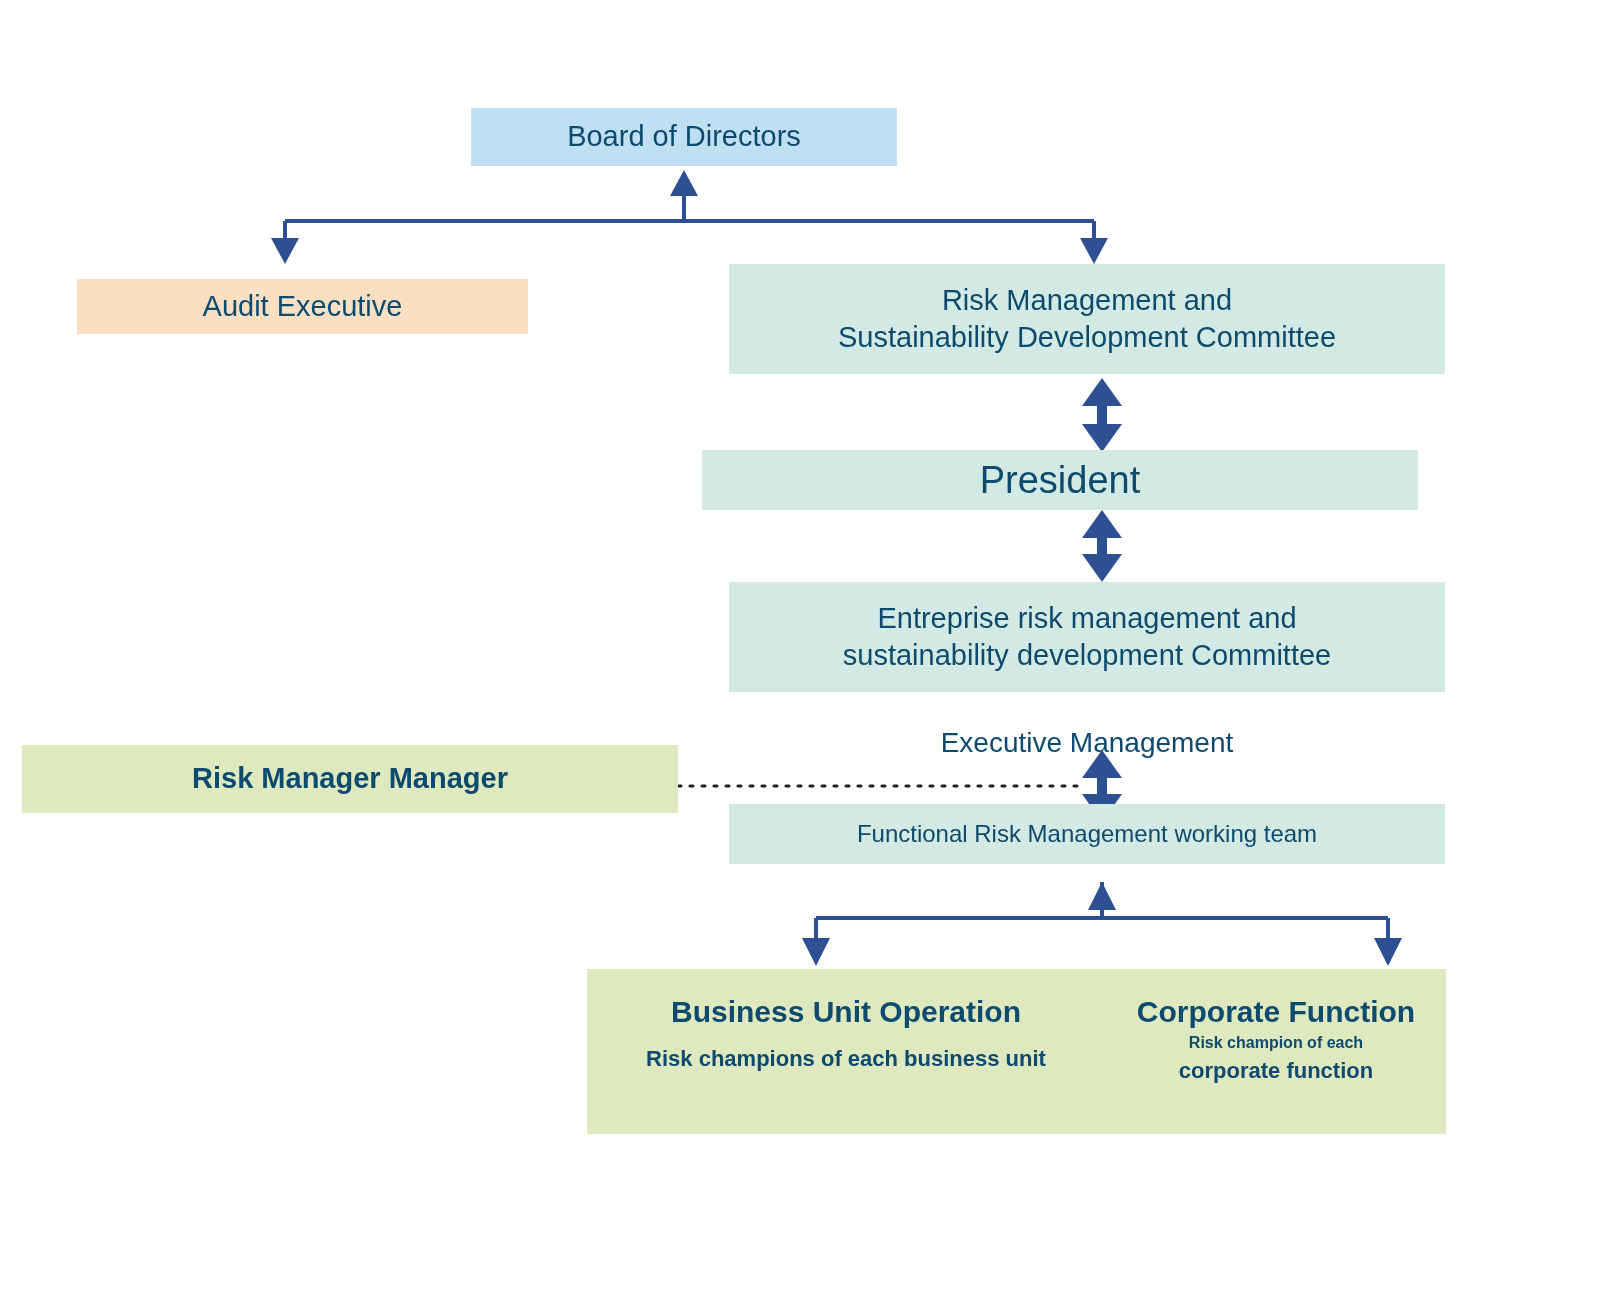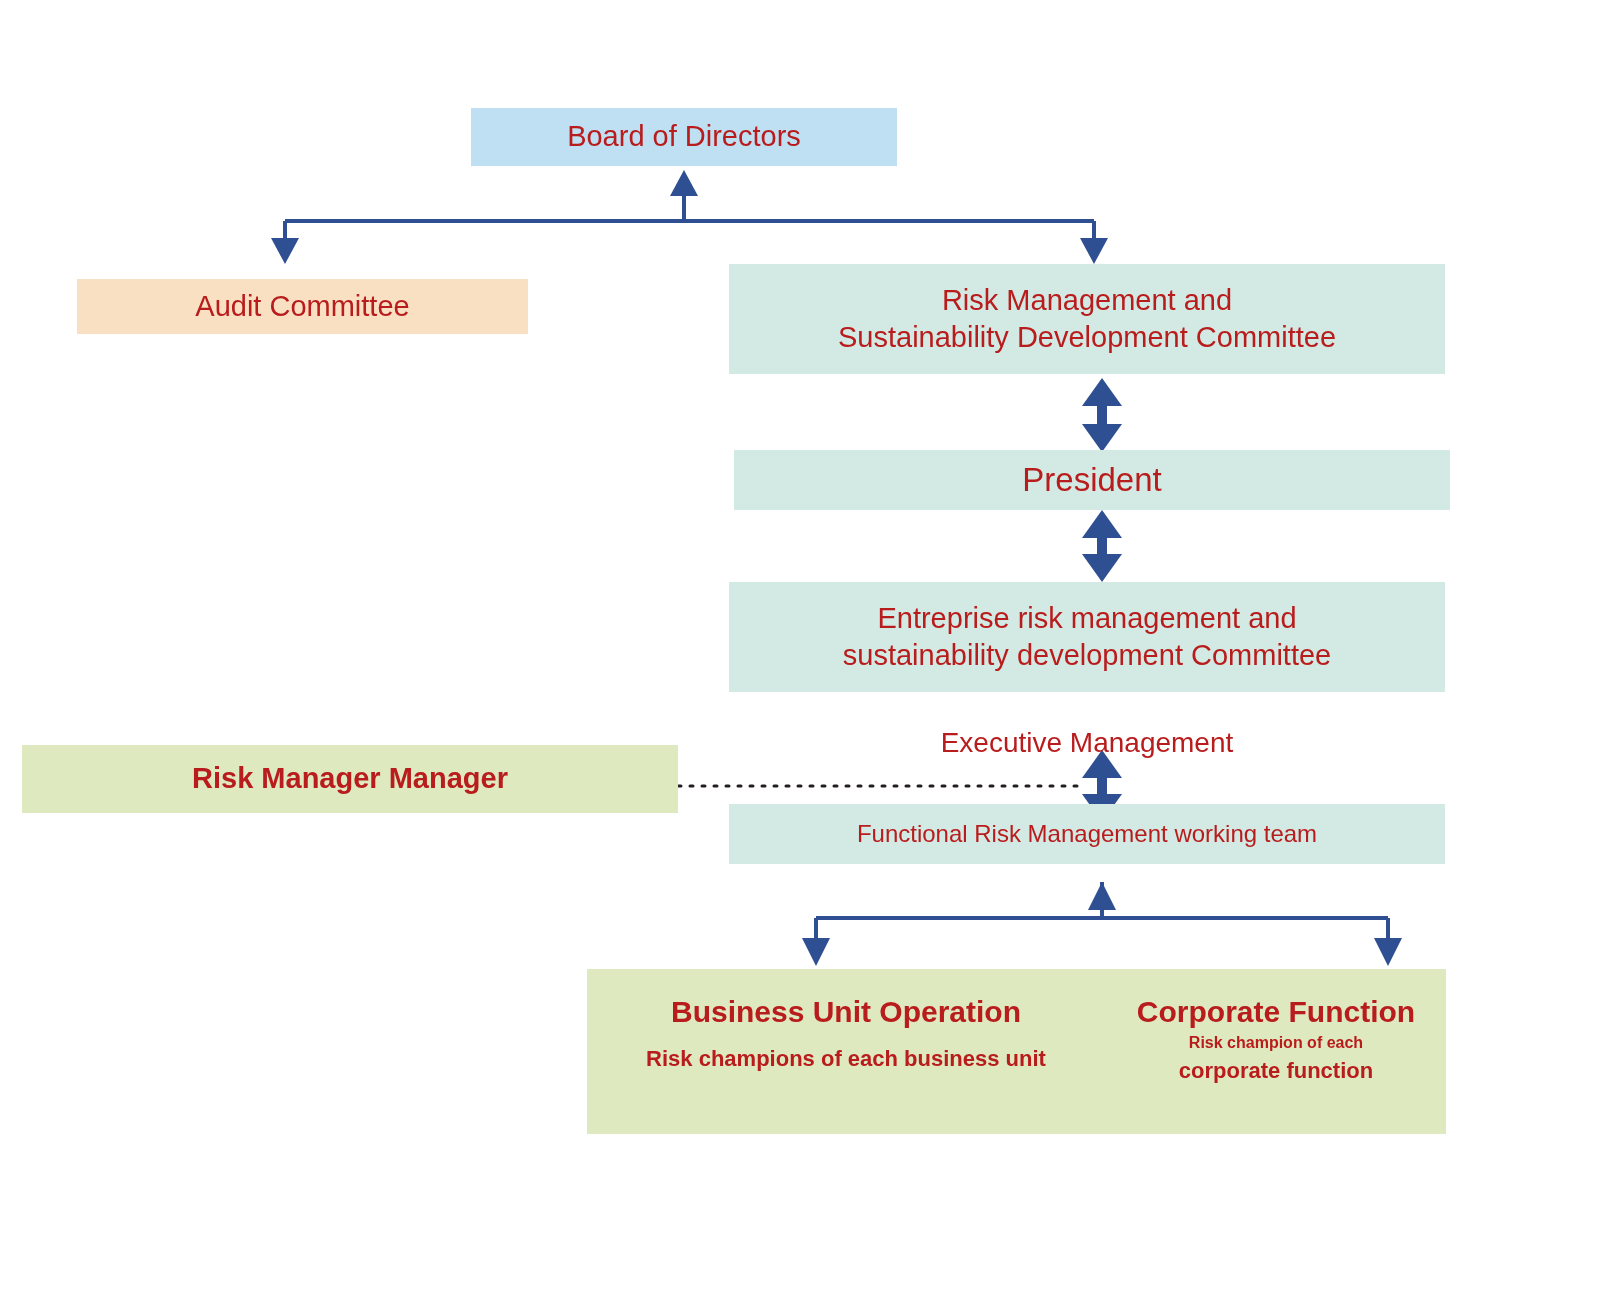--- a/index.html
+++ b/index.html
@@ -16,21 +16,21 @@
     overflow: hidden;
   }
   .node {
     position: absolute;
     box-sizing: border-box;
     display: flex;
     flex-direction: column;
     align-items: center;
     justify-content: center;
     text-align: center;
-    color: #b91c1c;
+    color: #0c4a6e;
     line-height: 1.28;
   }
   .node .title {
     display: block;
     width: 100%;
   }
   .node .sub {
     display: block;
     width: 100%;
     line-height: 1.45;
@@ -109,29 +109,29 @@
       <path d="M1388,918 L1388,938" stroke="#2e4f92" stroke-width="4" fill="none"></path>
       <path d="M1388,966 L1374,938 L1402,938 Z" fill="#2e4f92"></path>
     </g>
   </svg>
 
   <div class="node blue" style="left:471px; top:108px; width:426px; height:58px; font-size:29px;">
     <span class="title">Board of Directors</span>
   </div>
 
   <div class="node orange" style="left:77px; top:279px; width:451px; height:55px; font-size:29px;">
-    <span class="title">Audit Committee</span>
+    <span class="title">Audit Executive</span>
   </div>
 
   <div class="node teal" style="left:729px; top:264px; width:716px; height:110px; font-size:29px;">
     <span class="title">Risk Management and</span>
     <span class="title">Sustainability Development Committee</span>
   </div>
 
-  <div class="node teal" style="left:734px; top:450px; width:716px; height:60px; font-size:33px;">
+  <div class="node teal" style="left:702px; top:450px; width:716px; height:60px; font-size:38px;">
     <span class="title">President</span>
   </div>
 
   <div class="node teal" style="left:729px; top:582px; width:716px; height:110px; font-size:29px;">
     <span class="title">Entreprise risk management and</span>
     <span class="title">sustainability development Committee</span>
   </div>
 
   <div class="node plain" style="left:729px; top:706px; width:716px; height:42px; font-size:28px;">
     <span class="title">Executive Management</span>

